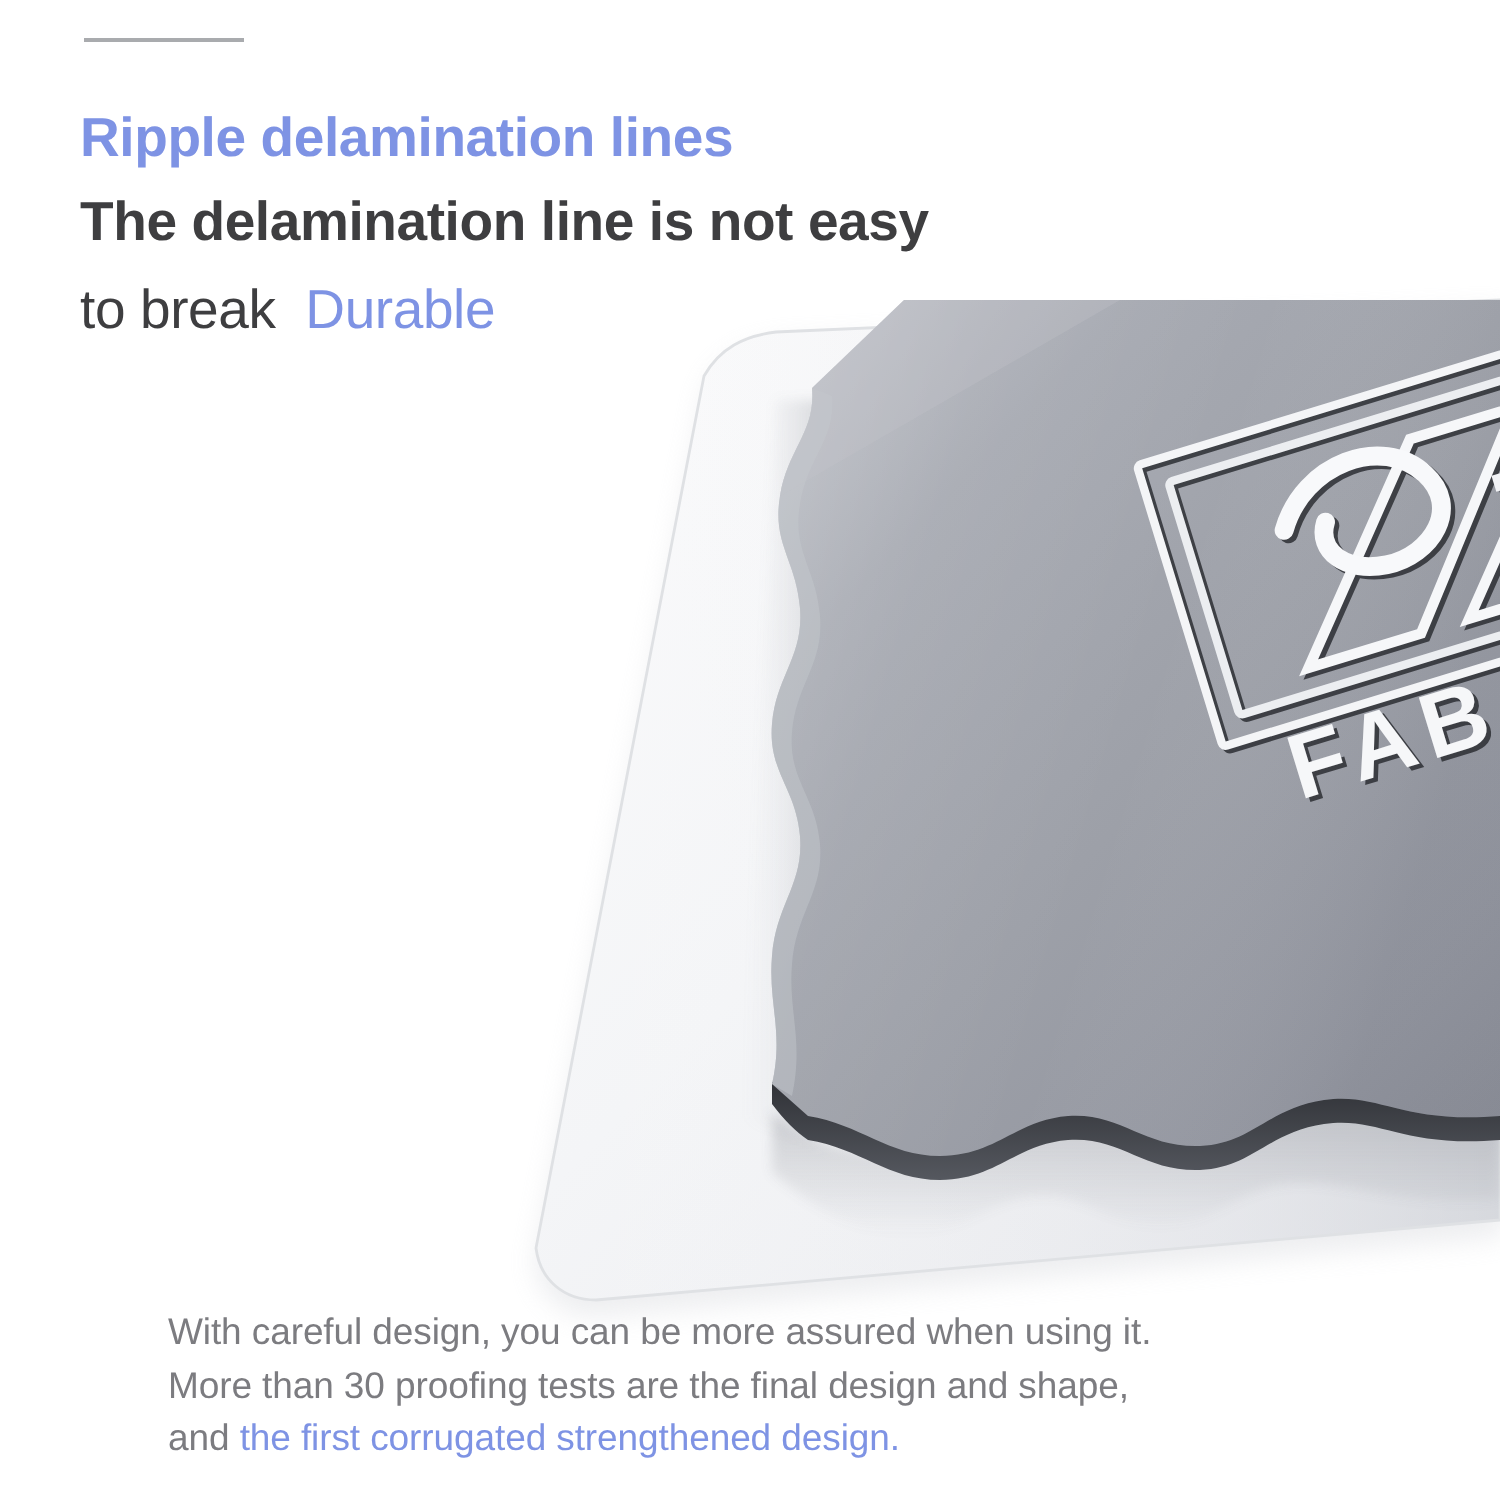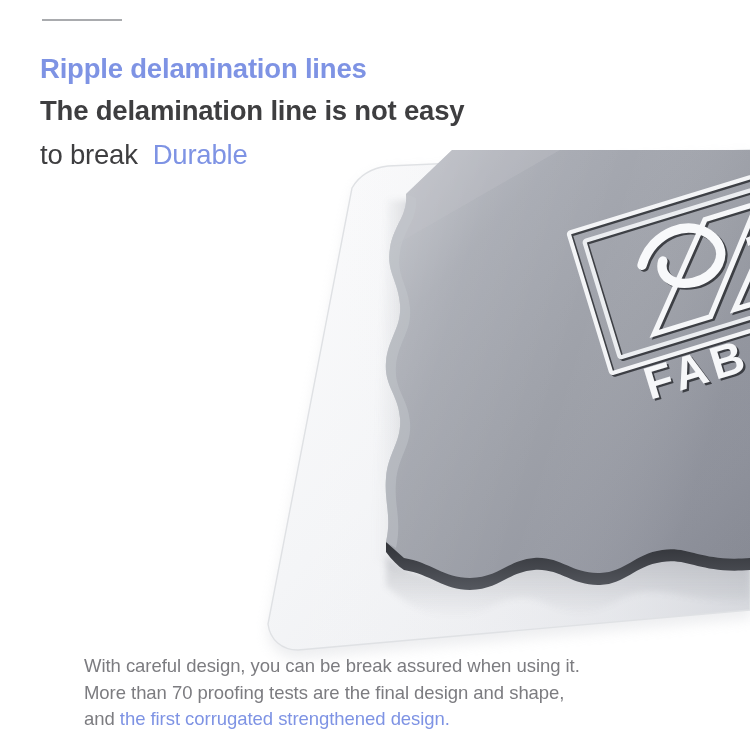--- a/index.html
+++ b/index.html
@@ -333,18 +333,18 @@
     <span class="hl-line" id="headline-accent">Ripple delamination lines</span>
     <span class="hl-line" id="headline-main">
       <span>The delamination line is not easy</span>
     </span>
     <span class="hl-line" id="headline-main-2" style="font-size:27.5px;font-weight:normal;line-height:44px;color:#3e3e40;">
       <span>to break</span><span>&nbsp;&nbsp;</span><span class="hl-emph">Durable</span>
     </span>
   </div>
 
   <div id="caption">
-    <span class="cap-line">With careful design, you can be break assured when using it.</span>
-    <span class="cap-line">More than 70 proofing tests are the final design and shape,</span>
+    <span class="cap-line">With careful design, you can be more assured when using it.</span>
+    <span class="cap-line">More than 30 proofing tests are the final design and shape,</span>
     <span class="cap-line"><span>and</span><span>&nbsp;</span><span class="cap-emph">the first corrugated strengthened design.</span></span>
   </div>
 
 </div>
 
 </body></html>

